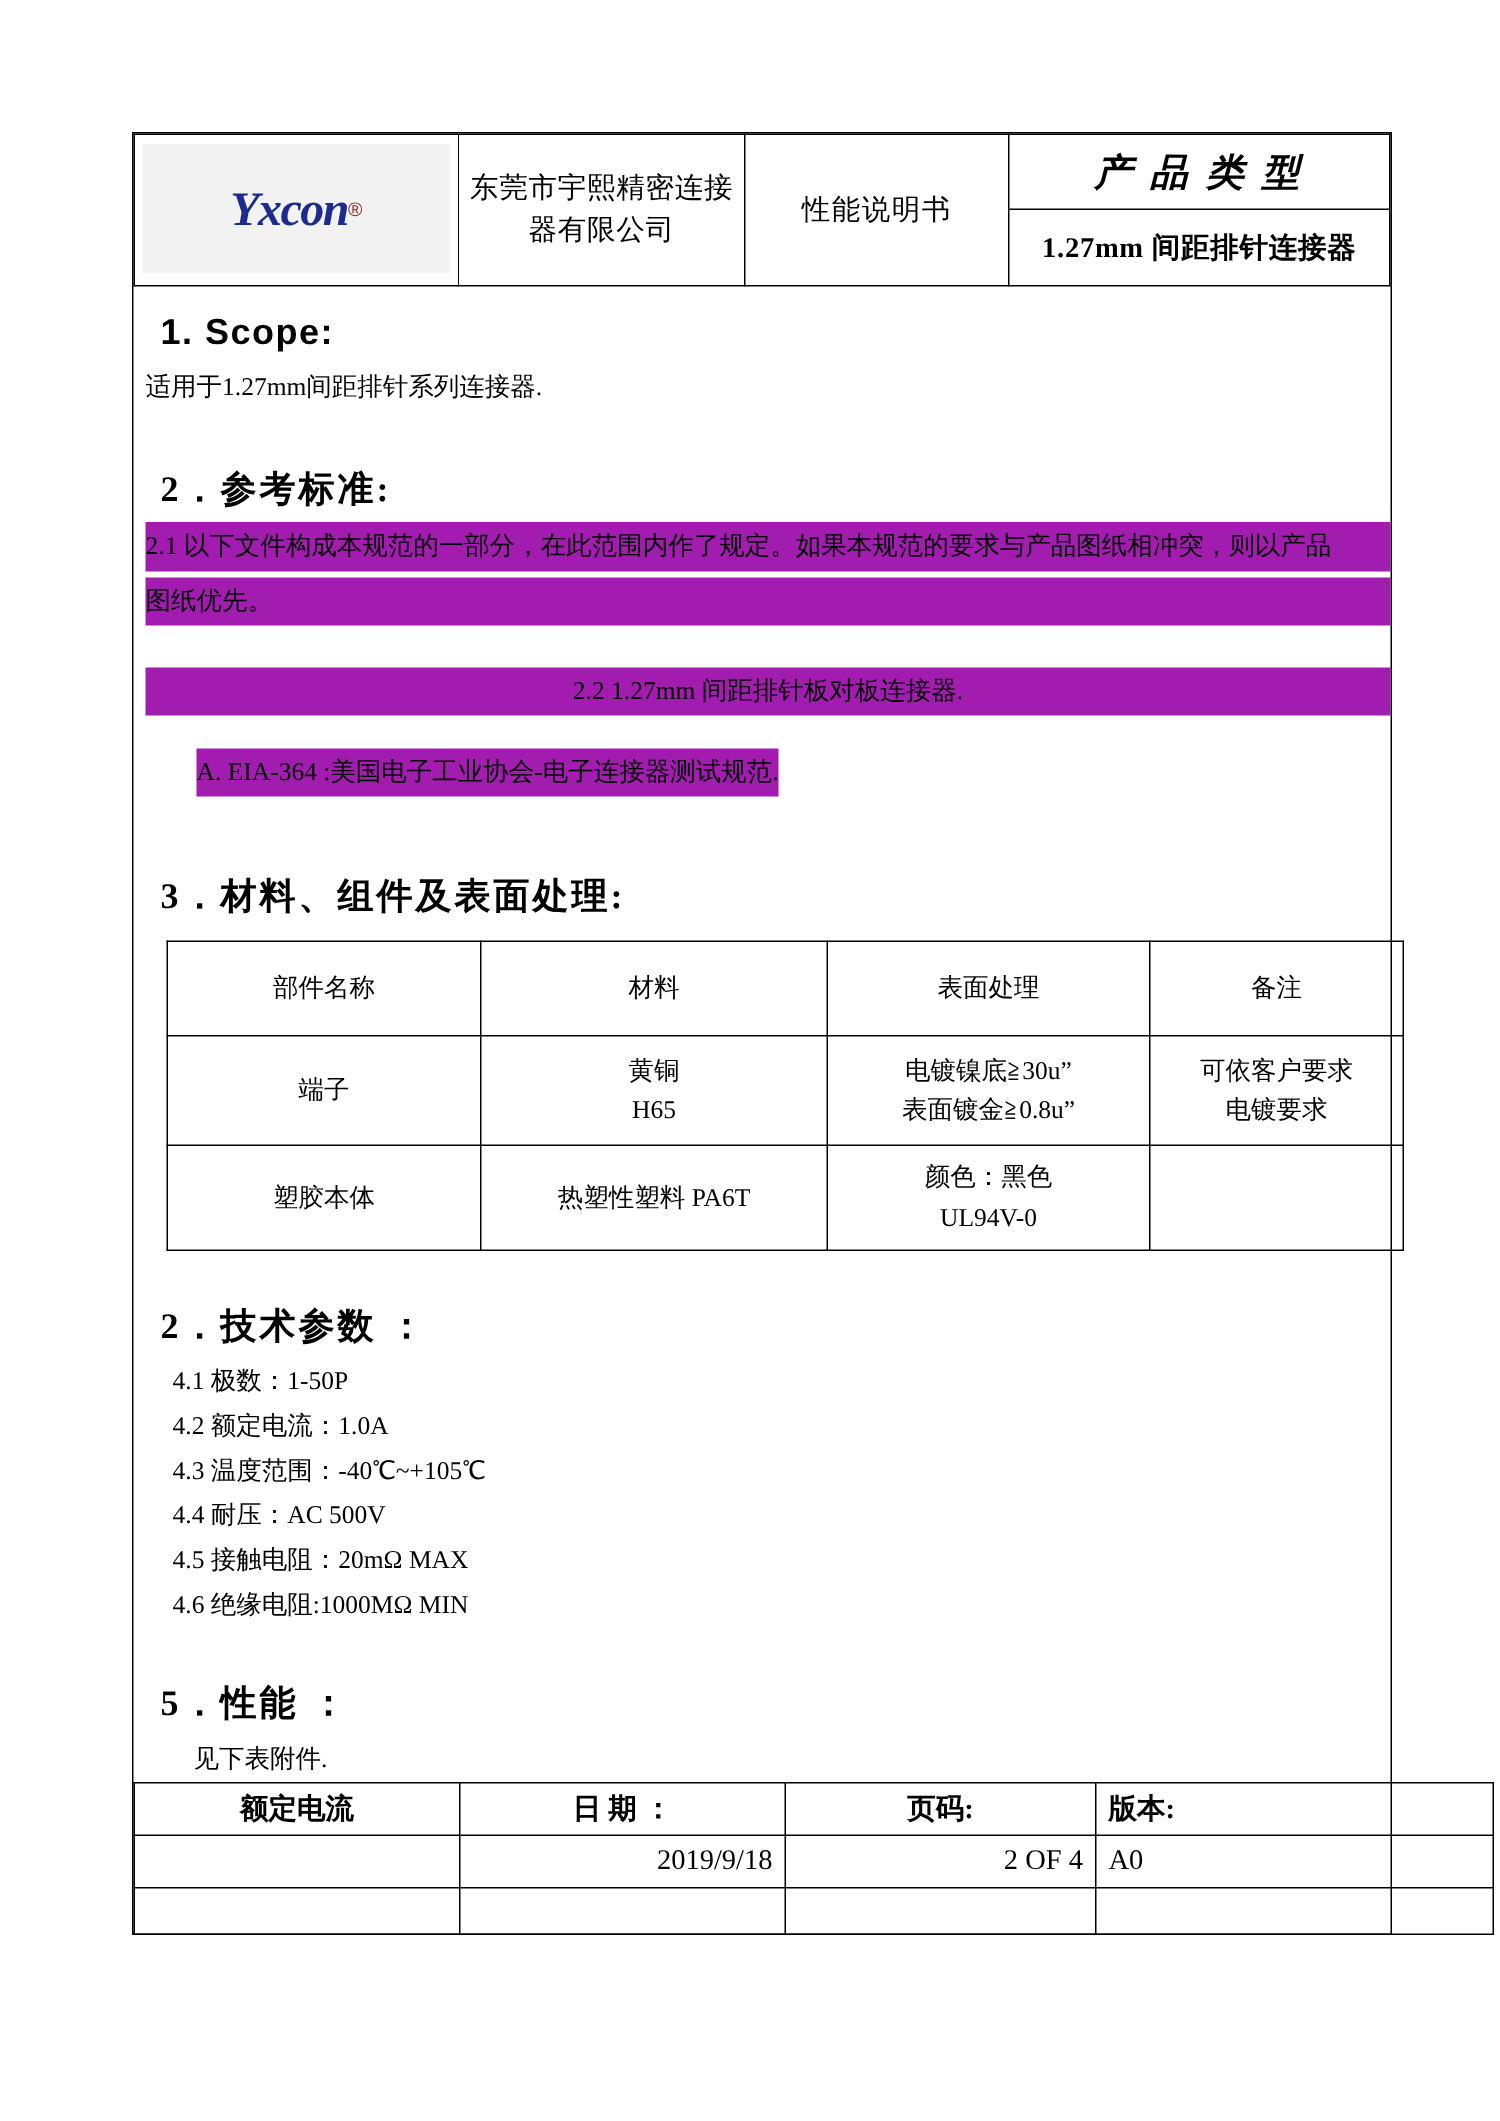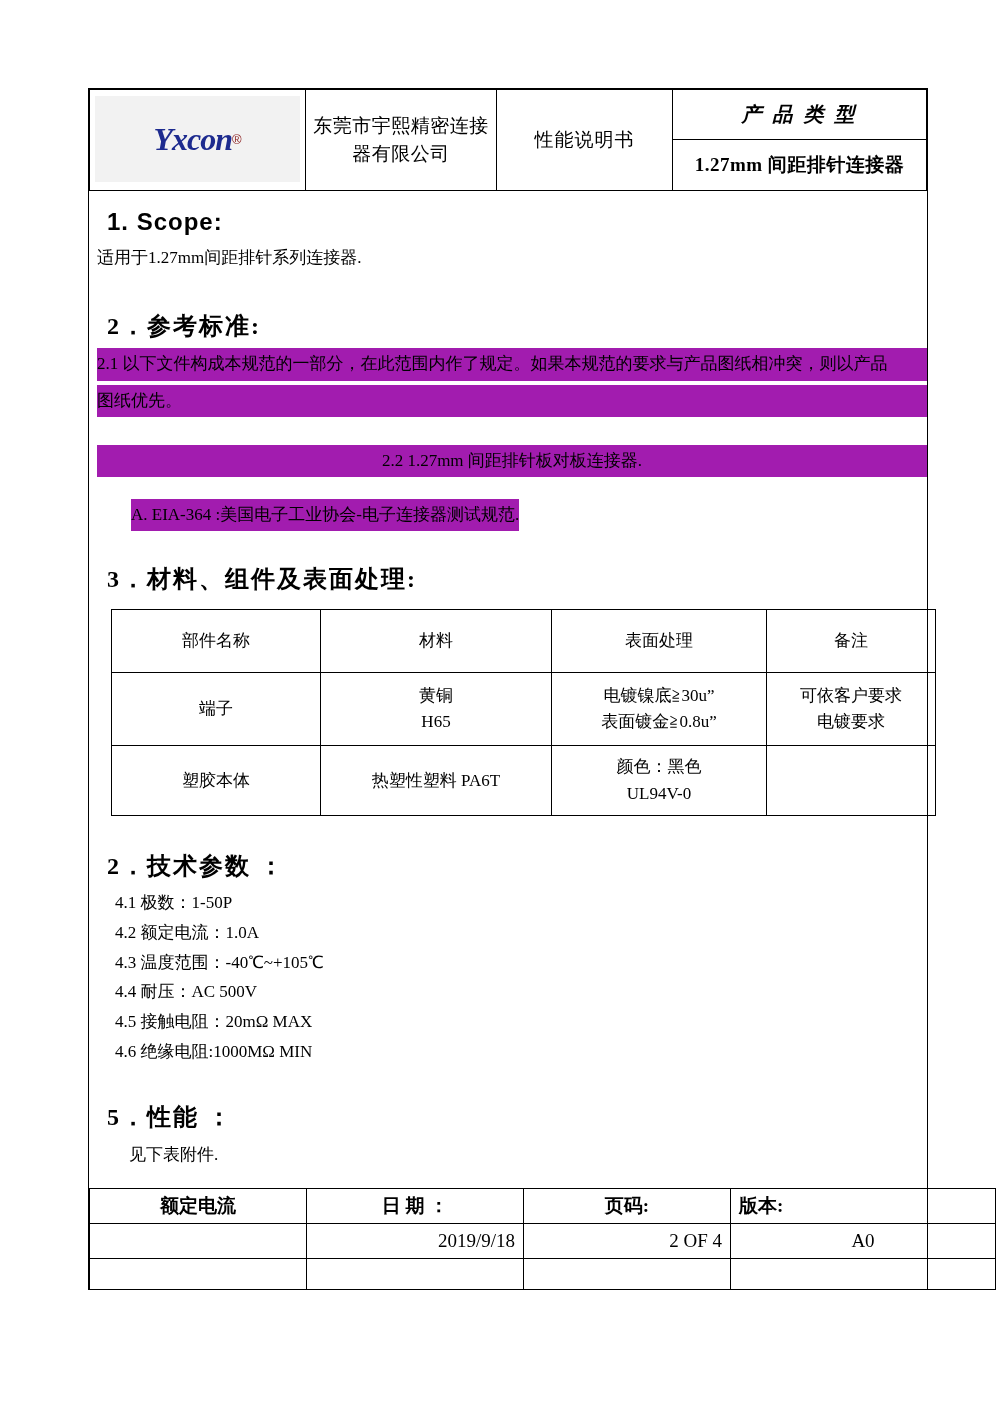--- a/index.html
+++ b/index.html
@@ -102,21 +102,21 @@
   }
   .type-inner td {
     border: 0;
     text-align: center;
   }
   .type-title {
     height: 48px;
     font-family: "Liberation Serif", serif;
     font-weight: bold;
     font-style: italic;
-    font-size: 20px;
+    font-size: 25px;
     letter-spacing: 3px;
     border-bottom: 1px solid #000 !important;
   }
   .type-value {
     height: 50px;
     font-family: "Liberation Serif", serif;
     font-weight: bold;
     font-size: 19px;
     letter-spacing: 0.5px;
   }
@@ -207,21 +207,21 @@
   }
   .footer-table tr.head td {
     text-align: center;
     font-weight: bold;
   }
   .footer-table tr.head td.left-label { text-align: left; border-radius: 13px; }
   .footer-table tr.vals td {
     text-align: right;
     font-size: 19px;
   }
-  .footer-table tr.vals td.ver { text-align: center; }
+  .footer-table tr.vals td.ver { text-align: left; }
   .f-c1 { width: 200px; }
   .f-c2 { width: 200px; }
   .f-c3 { width: 190px; }
   .f-c4 { width: 248px; }
   .blank-row td { height: 26px; }
 </style>
 </head>
 <body>
 
 <div class="page">
@@ -258,21 +258,21 @@
 
       <div class="h1">1. Scope:</div>
       <div class="para">适用于1.27mm间距排针系列连接器.</div>
 
       <div class="h1 cn" style="margin-top:36px;">2．参考标准:</div>
       <div class="para hl">2.1 以下文件构成本规范的一部分，在此范围内作了规定。如果本规范的要求与产品图纸相冲突，则以产品</div>
       <div class="para hl">图纸优先。</div>
       <div class="para hl" style="margin-top:28px;text-align:center;">2.2   1.27mm 间距排针板对板连接器.</div>
       <div class="sub hl" style="margin-top:22px;display:inline-block;">A. EIA-364 :美国电子工业协会-电子连接器测试规范.</div>
 
-      <div class="h1 cn" style="margin-top:32px;font-family:Liberation Serif, serif;">3．材料、组件及表面处理:</div>
+      <div class="h1 cn" style="margin-top:50px;font-family:Liberation Serif, serif;">3．材料、组件及表面处理:</div>
 
       <table class="mat-table">
         <tbody>
             <tr class="head">
           <td class="col-a">部件名称</td>
           <td class="col-b">材料</td>
           <td class="col-c">表面处理</td>
           <td class="col-d">备注</td>
         </tr>
         <tr class="r1">

